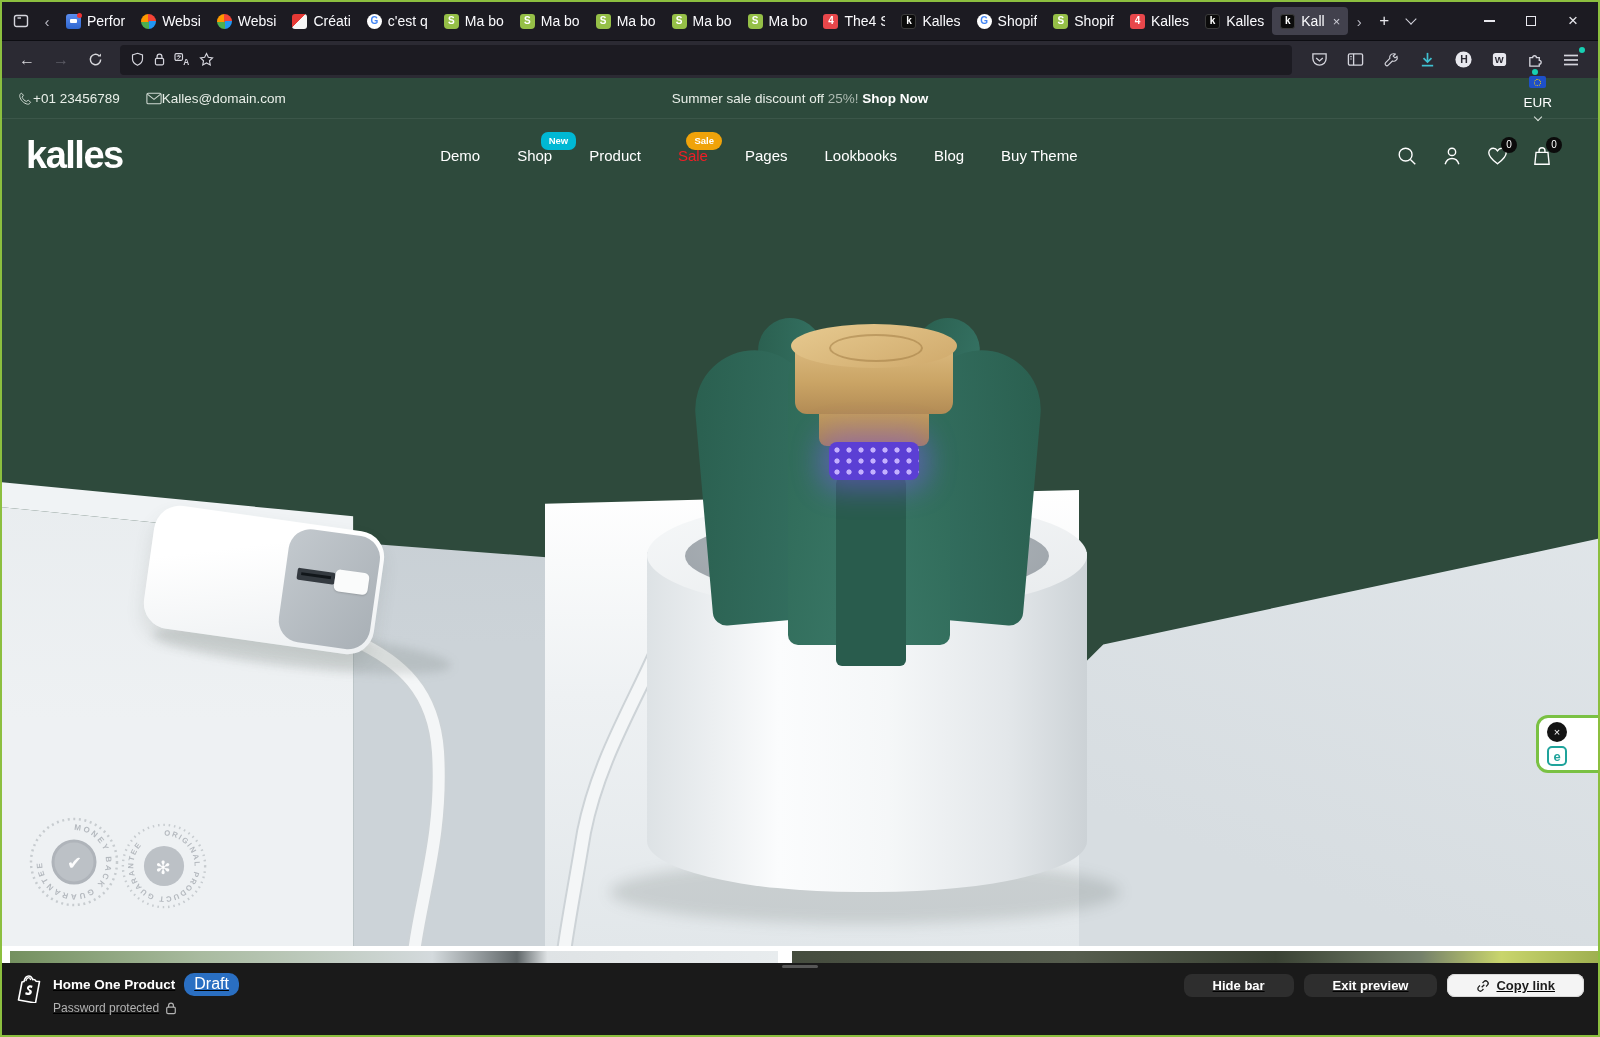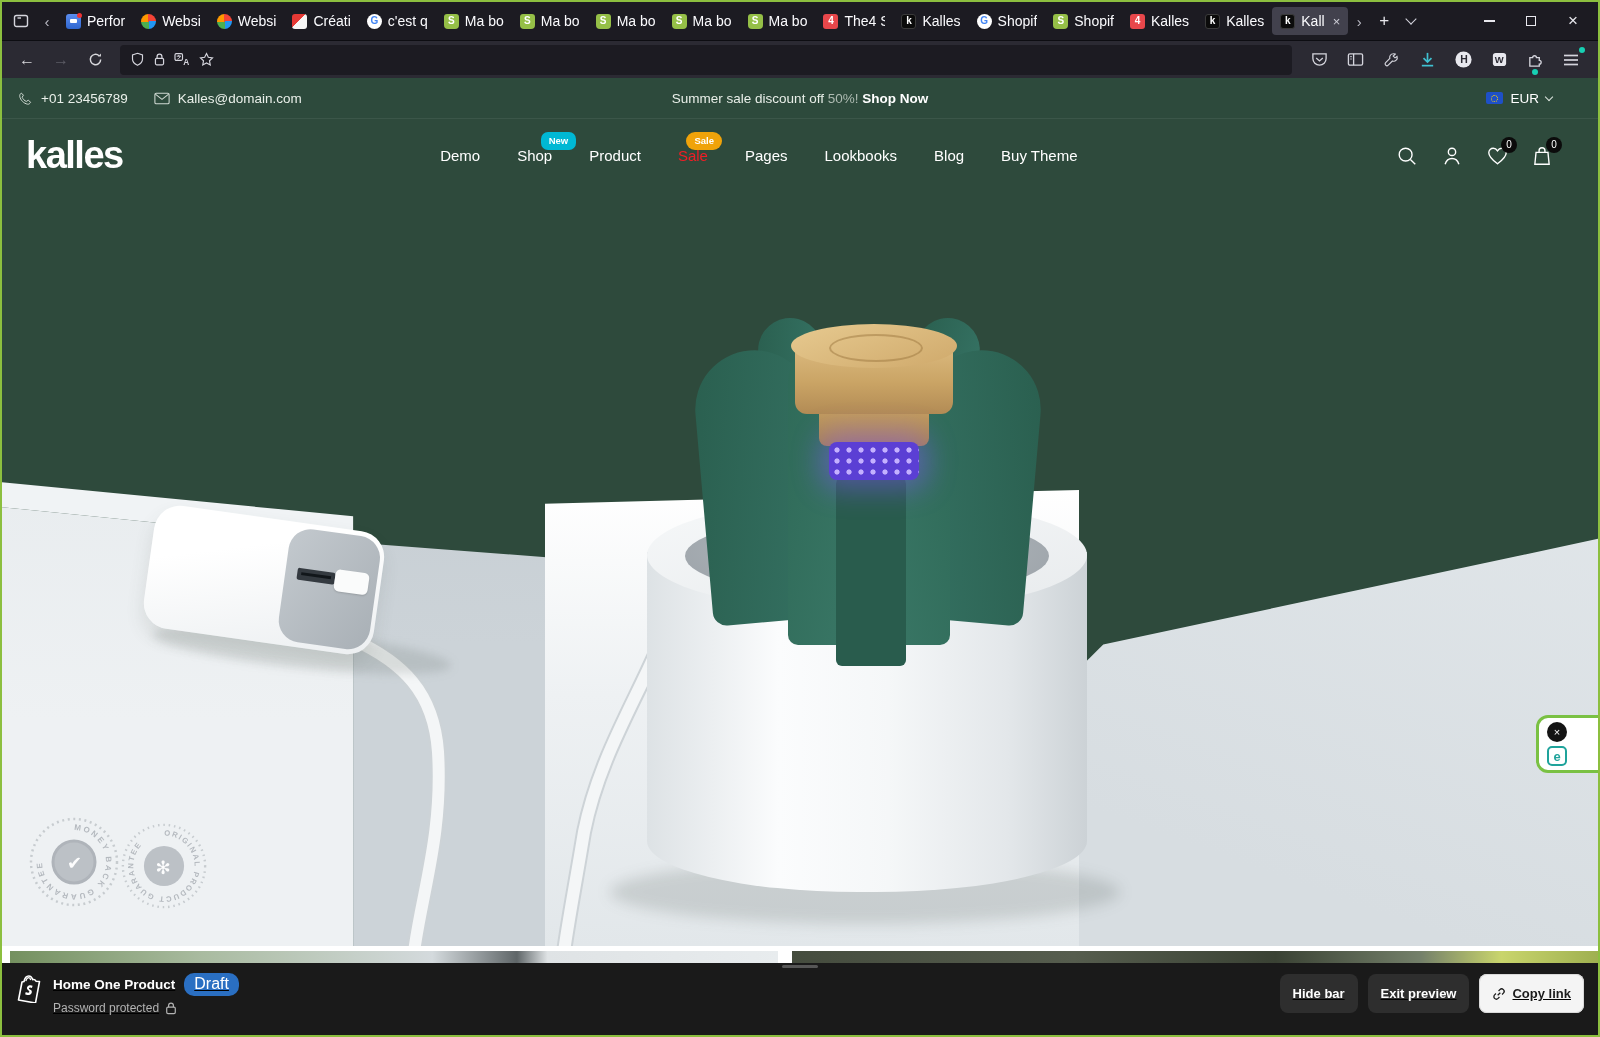--- a/index.html
+++ b/index.html
@@ -41,25 +41,25 @@
   .urltext{ flex:1; font-size:13.5px; color:#fbfbfe; white-space:nowrap; overflow:hidden;}
   .urltext .scheme{ color:#8f8f9d; }
   .uicon{ display:flex; align-items:center; justify-content:center; color:#d5d5dd; }
   .toolicons{ display:flex; align-items:center; gap:10px; padding:0 4px;}
   .ticon{ width:26px; height:26px; display:flex; align-items:center; justify-content:center; color:#d5d5dd; position:relative; border-radius:4px;}
   .dot-teal{ position:absolute; width:6px; height:6px; border-radius:50%; background:#17d0b3; }
 
   
   .site-topbar{ height:41px; background:#2d4a3c; display:flex; align-items:center; padding:0 46px 0 16px; color:#e9efe9; position:relative; flex:none; border-bottom:1px solid rgba(255,255,255,.07);}
   .tb-left{ display:flex; align-items:center; gap:26px; font-size:13.5px;}
-  .tb-item{ display:flex; align-items:center; gap:8px; }
+  .tb-item{ display:flex; align-items:center; gap:0; }
   .tb-promo{ position:absolute; left:50%; transform:translateX(-50%); font-size:13.5px; white-space:nowrap;}
   .tb-promo .pct{ color:#aebbb2; }
   .tb-promo .shopnow{ font-weight:bold; color:#fff; }
-  .tb-cur{ margin-left:auto; display:flex; align-items:center; gap:7px; font-size:13.5px; color:#fff;}
+  .tb-cur{ margin-left:auto; display:flex; align-items:center; gap:7px; font-size:13.5px; color:#fff;flex-direction:column;}
   .euflag{ width:17px; height:12px; background:#1e50c8; border-radius:2px; display:flex; align-items:center; justify-content:center;}
   .euflag i{ width:7px; height:7px; border:1px dotted #ffd400; border-radius:50%; display:block;}
   .chev-s{ width:6px; height:6px; border-right:1.4px solid #dfe6e0; border-bottom:1.4px solid #dfe6e0; transform:rotate(45deg); margin-top:-3px;}
 
   
   .site-header{ height:73px; background:#2e4a3c; display:flex; align-items:center; padding:0 44px 0 24px; flex:none;}
   .logo{ color:#fff; font-size:38px; font-weight:bold; letter-spacing:-1.5px; }
   .menu{ flex:1; display:flex; justify-content:center; gap:37px; }
   .mitem{ position:relative; color:#fff; font-size:15px; cursor:pointer; white-space:nowrap;}
   .mitem.sale{ color:#f21d25; }
@@ -118,21 +118,21 @@
 
   
   .preview{ height:72px; background:#1a1a1a; position:relative; display:flex; align-items:flex-start; padding:10px 14px 0 14px; flex:none;text-decoration:underline;}
   .drag-handle{ position:absolute; top:2px; left:50%; transform:translateX(-50%); width:36px; height:3px; border-radius:2px; background:#565656;}
   .pv-left{ display:flex; gap:11px; align-items:flex-start;}
   .pv-text .row1{ display:flex; align-items:center; gap:9px;}
   .pv-title{ color:#fff; font-size:13.5px; font-weight:bold;}
   .pv-badge{ background:#2a6fc2; color:#fff; font-size:16px; padding:2px 10px 3px; border-radius:10px;}
   .row2{ display:flex; align-items:center; gap:6px; margin-top:5px; color:#b3b3b3; font-size:12px;}
   .pv-buttons{ margin-left:auto; display:flex; gap:10px; align-items:center; margin-top:1px;}
-  .pvbtn{ height:39px; border-radius:8px; background:#2e2e2e; color:#fff; font-size:13px; font-weight:bold; display:flex; align-items:center; padding:0 13px; gap:6px; cursor:pointer;}
+  .pvbtn{ height:23px; border-radius:8px; background:#2e2e2e; color:#fff; font-size:13px; font-weight:bold; display:flex; align-items:center; padding:0 29px; gap:6px; cursor:pointer;}
   .pvbtn.light{ background:#f4f4f4; color:#1c1c1c; box-shadow:0 0 0 1px #d9d9d9 inset;}
 </style>
 </head>
 <body>
 
 <div class="window">
 
   <div class="tabbar">
     <div class="fxview">
       <svg width="16" height="16" viewBox="0 0 16 16">
@@ -330,21 +330,21 @@
       </span>
       <span class="tb-item">
         <svg width="16" height="13" viewBox="0 0 18 14">
             <rect x="1" y="1" width="16" height="12" rx="1.5" fill="none" stroke="#cfd9d2" stroke-width="1.2"></rect>
             <path d="m1.5 2 7.5 6 7.5-6" fill="none" stroke="#cfd9d2" stroke-width="1.2"></path>
           </svg>
         <span>Kalles@domain.com</span>
       </span>
     </div>
     <div class="tb-promo">
-      <span>Summer sale discount off </span><span class="pct">50%!</span><span class="shopnow"> Shop Now</span>
+      <span>Summer sale discount off </span><span class="pct">25%!</span><span class="shopnow"> Shop Now</span>
     </div>
     <div class="tb-cur">
       <span class="euflag">
           <i></i>
         </span>
       <span>EUR</span>
       <span class="chev-s"></span>
     </div>
   </div>
 

